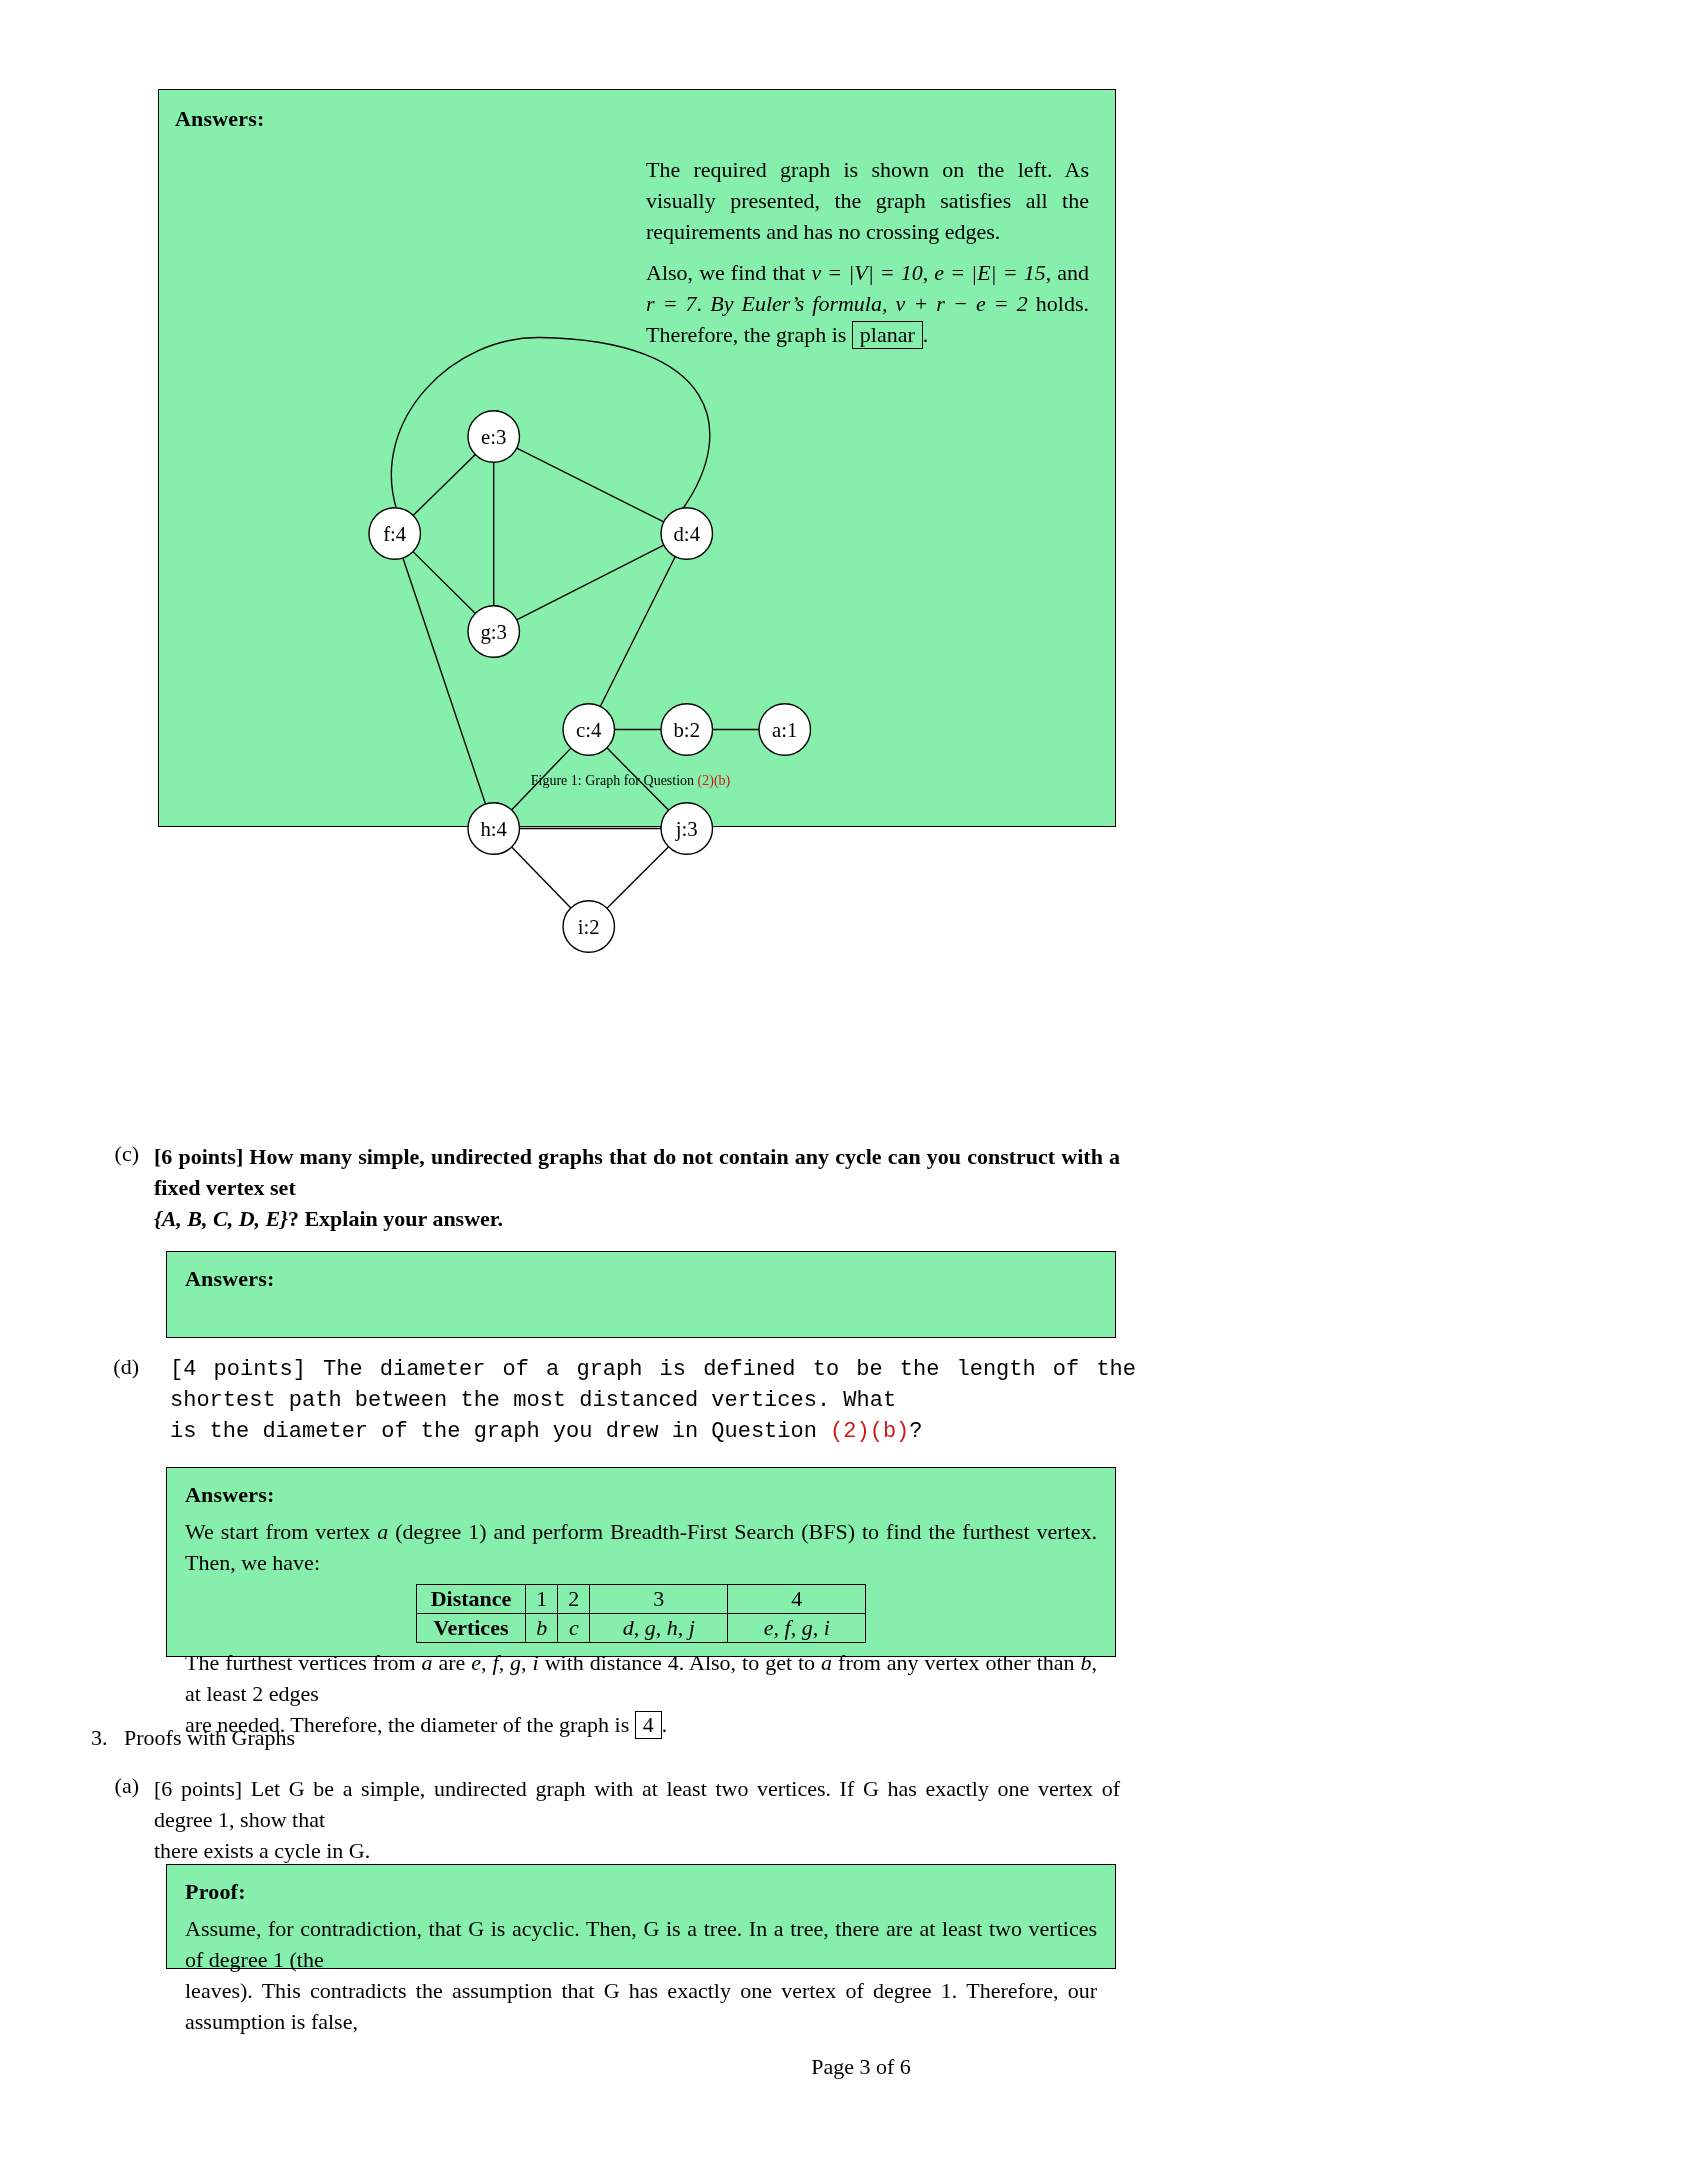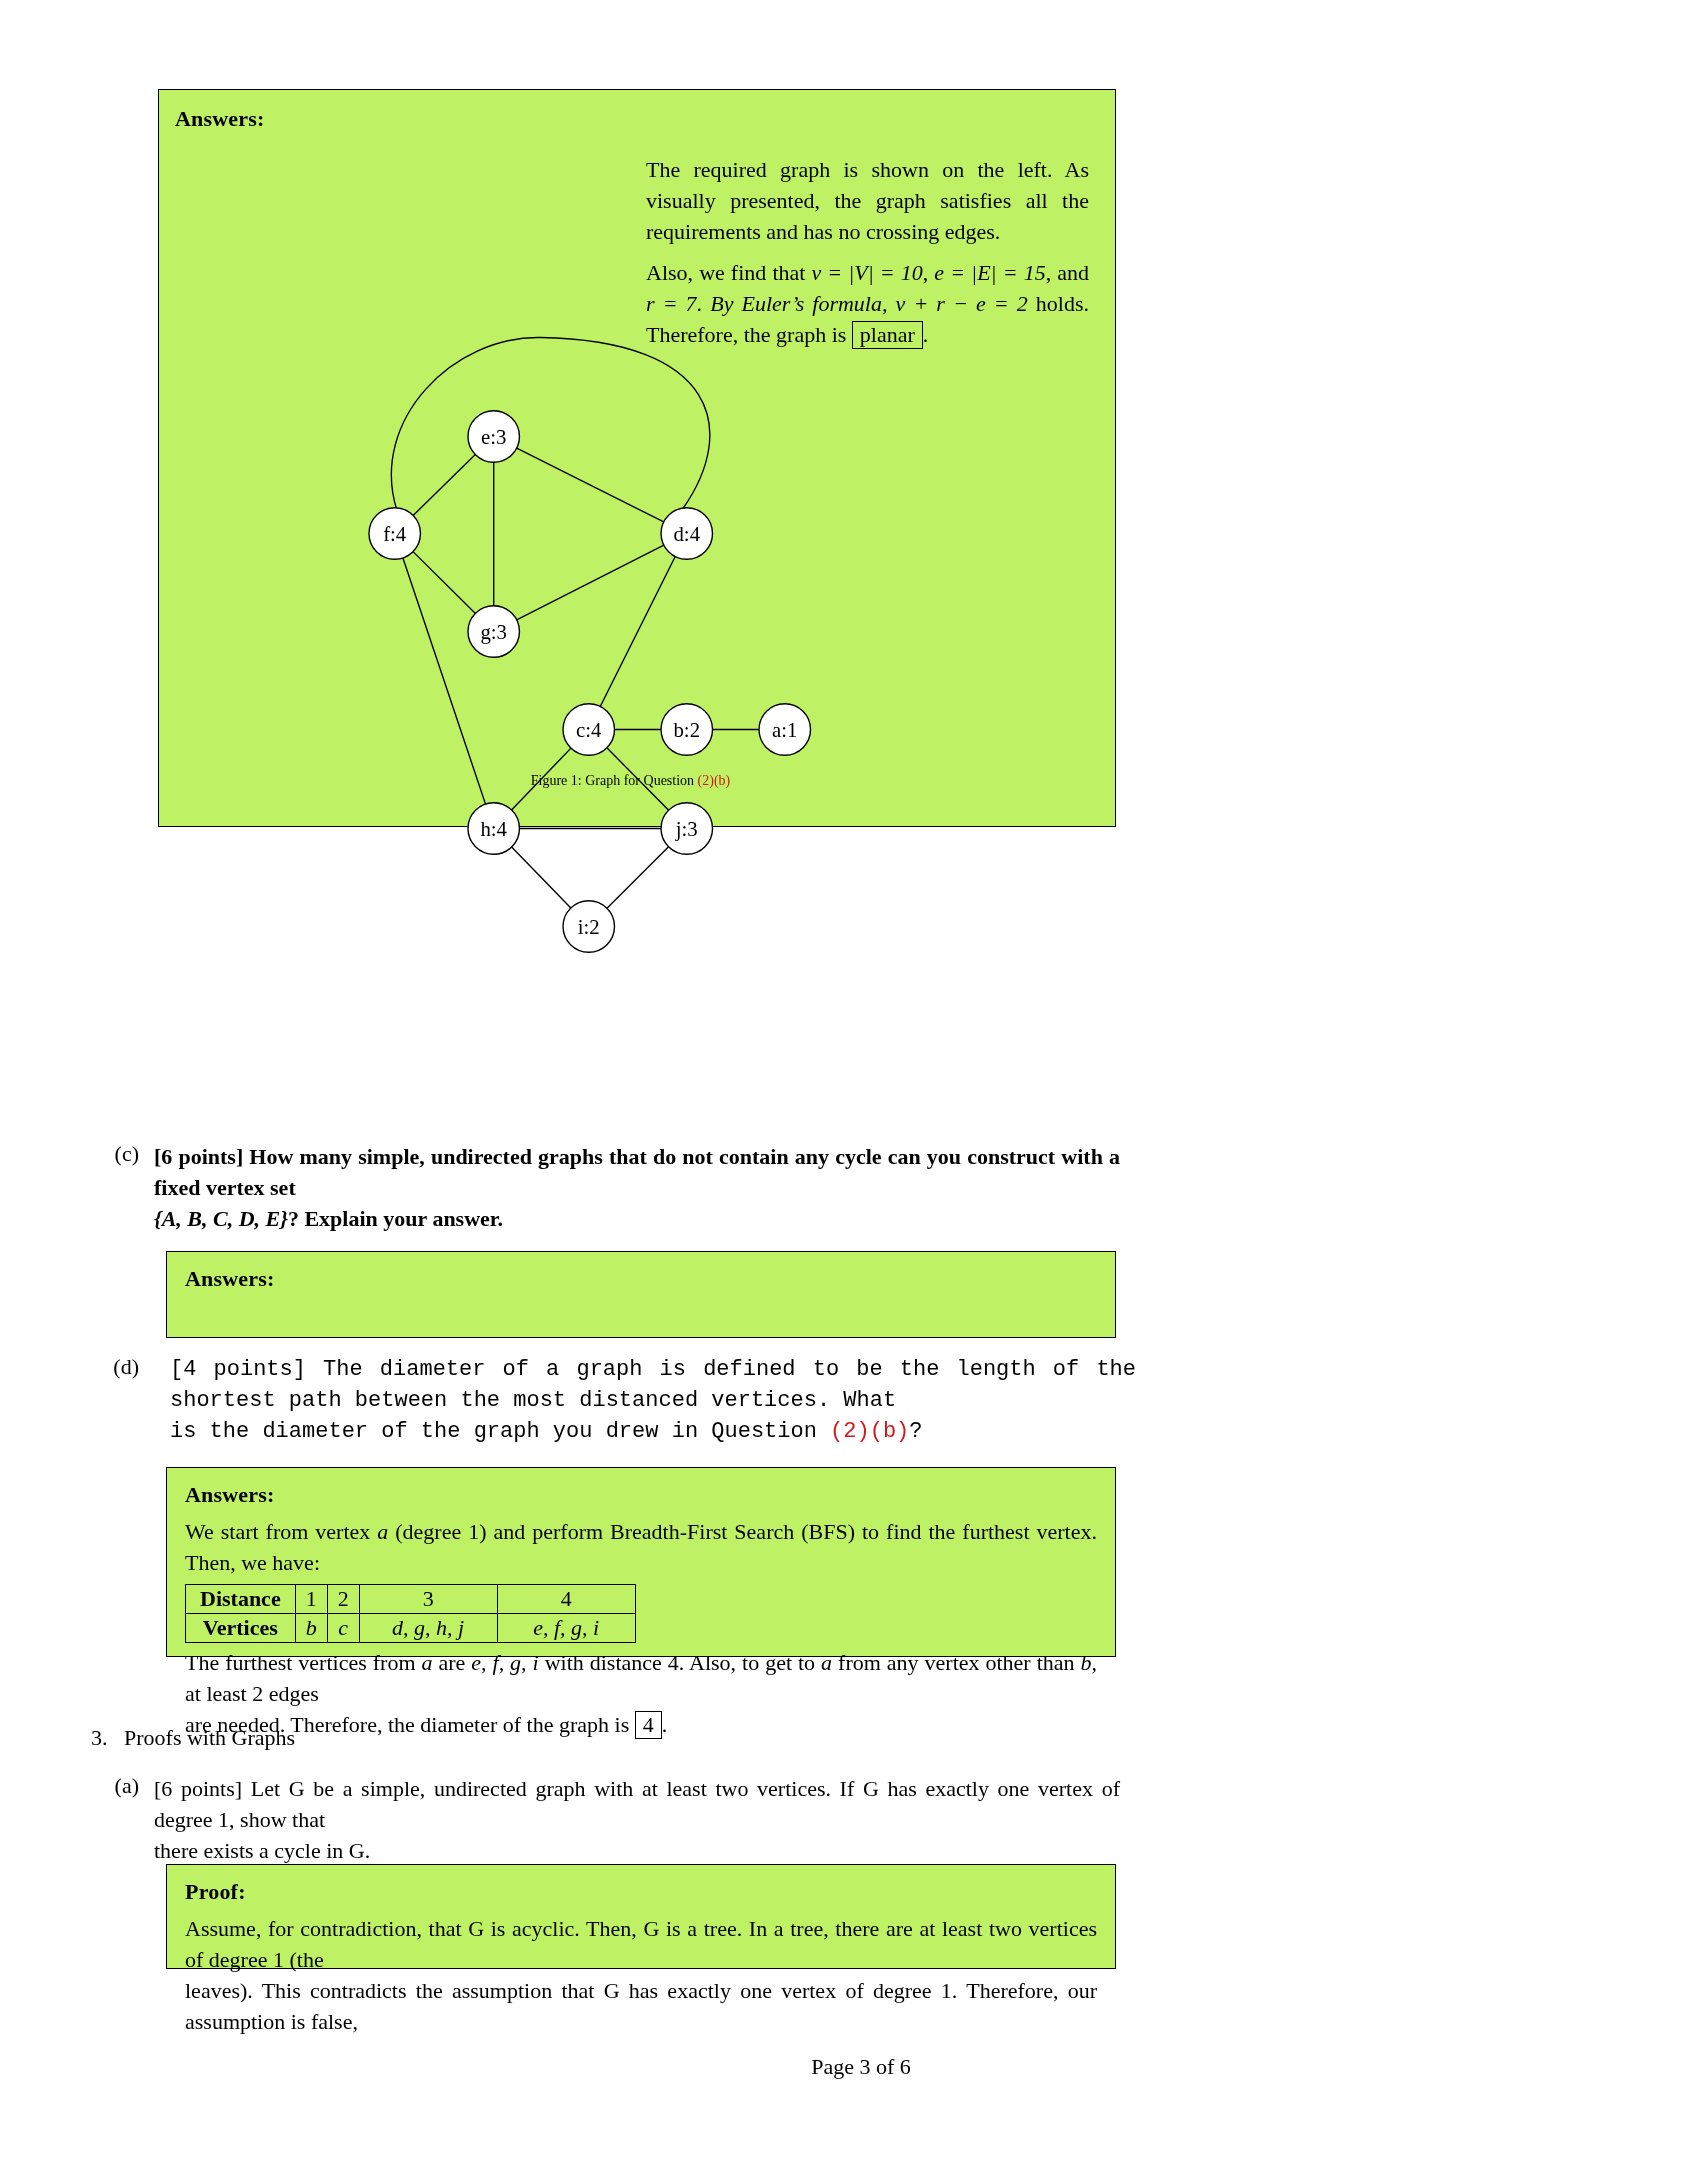--- a/index.html
+++ b/index.html
@@ -18,21 +18,21 @@
   .page {
     position: absolute;
     left: 0; top: 0;
     width: 1683px;
     height: 2178px;
   }
   .answer-box {
     box-sizing: border-box;
     border: 1.6px solid #000;
     position: absolute;
-    background: #bef264;
+    background: #86efac;
   }
   .ans-label {
     font-weight: bold;
     font-size: 22px;
     letter-spacing: 0.2px;
   }
   .body-text {
     font-size: 22px;
     line-height: 31px;
     text-align: justify;
@@ -80,21 +80,21 @@
   
   #ansbox-c { left: 166px; top: 1251px; width: 950px; height: 87px; }
   #ansbox-d { left: 166px; top: 1467px; width: 950px; height: 190px; }
   #proofbox-a { left: 166px; top: 1864px; width: 950px; height: 105px; }
   .ab-inner { padding: 14px 18px 0 18px; }
   .ab-inner .ans-label { display: block; margin-bottom: 8px; }
 
   
   .bfs-wrap {
     display: flex;
-    justify-content: flex-start;
+    justify-content: center;
     margin: 6px 0 4px 0;
   }
   table.bfs {
     border-collapse: collapse;
     font-size: 22px;
   }
   table.bfs td, table.bfs th {
     border: 1.4px solid #000;
     padding: 1px 10px;
     text-align: center;

